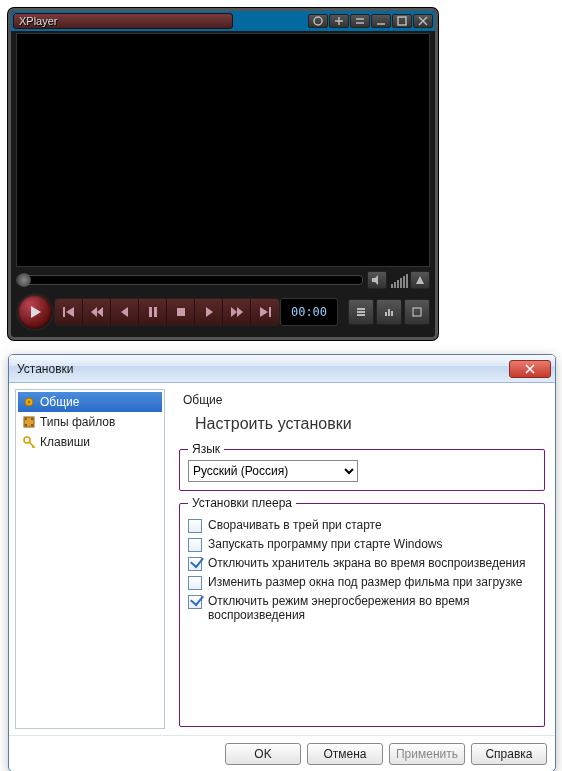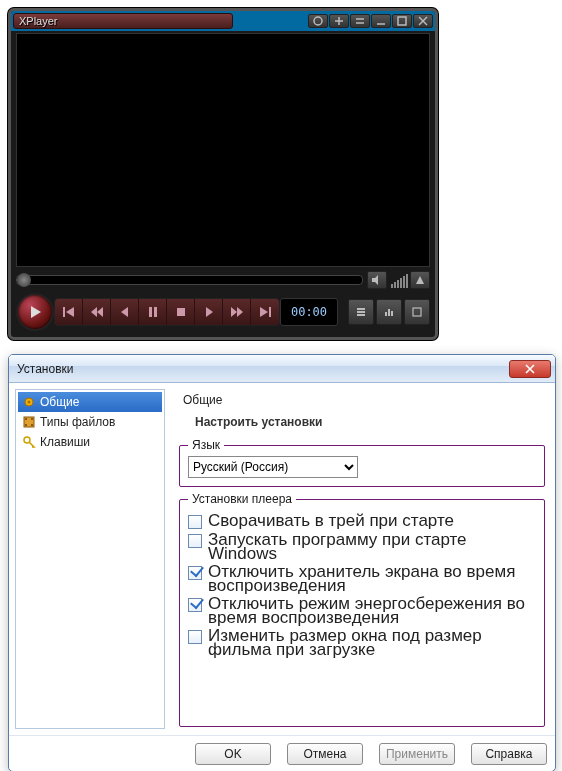--- a/index.html
+++ b/index.html
@@ -148,21 +148,21 @@
     background: linear-gradient(#4a8cdc,#2a6cc7); color: #fff;
   }
   .nav-ico { width:14px; height:14px; display:inline-block; }
   .nav-item svg { width:14px; height:14px; }
 
   .panel {
     flex: 1; display:flex; flex-direction:column; gap:6px;
     padding: 2px 4px 2px 2px;
   }
   .group-title { font-size: 12px; margin: 2px 0 2px 4px; }
-  .subtext { font-size: 12px; margin: 0 0 4px 16px; color:#333;font-weight:bold; }
+  .subtext { font-size: 16px; margin: 0 0 4px 16px; color:#333; }
   .group-box {
     border: 1px solid #701a75; border-radius: 2px;
     padding: 10px 8px 8px 8px; margin-top: 6px; position: relative;
   }
   .group-box legend, .group-legend {
     position:absolute; top:-8px; left:8px; background:#fff;
     padding: 0 4px; font-size:12px; color:#1a1a1a;
   }
   .combo {
     width: 170px; height: 22px; font-size:12px;
@@ -176,26 +176,26 @@
     width: 14px; height: 14px; border: 1px solid #6a8ab0;
     background: linear-gradient(#fff,#e8f0fa);
     cursor: pointer; position: relative; flex-shrink:0; margin-top:1px;
   }
   .chk.checked::after {
     content: ""; position:absolute; left:2px; top:-1px;
     width: 10px; height: 6px;
     border-left: 2px solid #2a6cc7; border-bottom: 2px solid #2a6cc7;
     transform: rotate(-50deg);
   }
-  .chk-label { font-size: 17px; line-height: 14px; color:#222; }
+  .chk-label { font-size: 12px; line-height: 14px; color:#222; }
 
   .dlg-buttons {
     position:absolute; bottom:0; left:0; right:0; height:36px;
     display:flex; justify-content:flex-end; align-items:center;
-    gap:16px; padding: 0 8px;
+    gap:6px; padding: 0 8px;
     border-top: 1px solid #e0e6ef;
   }
   .btn {
     min-width:76px; height:22px;
     background: linear-gradient(#fefefe,#e4e4e4);
     border: 1px solid #8a8a8a; border-radius:3px;
     font-size:12px; cursor:pointer;
     display:flex; justify-content:center; align-items:center;
   }
   .btn.disabled { color:#888; cursor:default; }
@@ -417,26 +417,26 @@
         </div>
         <div class="chk-row">
           <div class="chk"></div>
           <div class="chk-label">Запускать программу при старте Windows</div>
         </div>
         <div class="chk-row">
           <div class="chk checked"></div>
           <div class="chk-label">Отключить хранитель экрана во время воспроизведения</div>
         </div>
         <div class="chk-row">
+          <div class="chk"></div>
+          <div class="chk-label">Изменить размер окна под размер фильма при загрузке</div>
+        </div>
+        <div class="chk-row">
           <div class="chk checked"></div>
           <div class="chk-label">Отключить режим энергосбережения во время воспроизведения</div>
-        </div>
-        <div class="chk-row">
-          <div class="chk"></div>
-          <div class="chk-label">Изменить размер окна под размер фильма при загрузке</div>
         </div>
       </div>
     </div>
   </div>
 
   <div class="dlg-buttons">
     <div class="btn">OK</div>
     <div class="btn">Отмена</div>
     <div class="btn disabled">Применить</div>
     <div class="btn">Справка</div>

